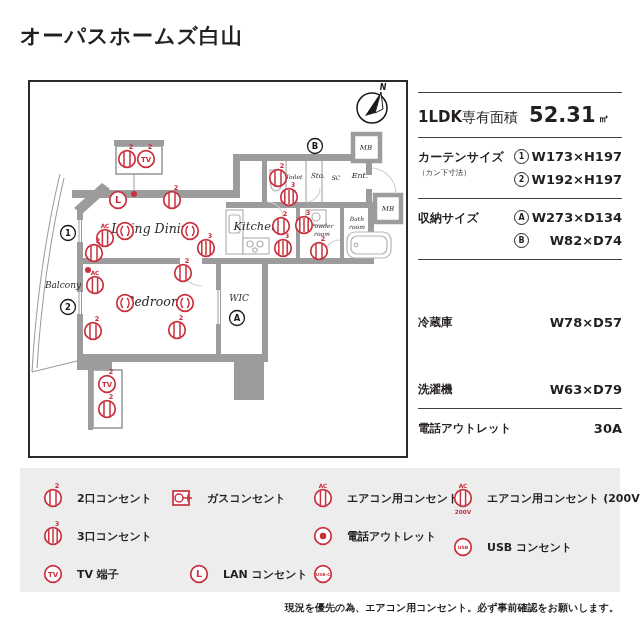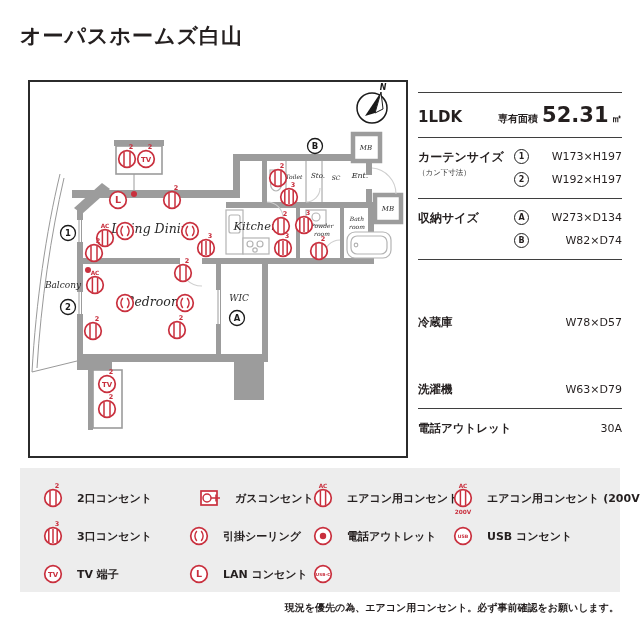--- a/index.html
+++ b/index.html
@@ -16,35 +16,35 @@
   .thin{stroke:#999;stroke-width:1;fill:none;}
   .vthin{stroke:#9c9c9c;stroke-width:1;}
   .fix{fill:#ffffff;stroke:#b4b4b4;stroke-width:1.2;}
   .arc{fill:none;stroke:#cfcfcf;stroke-width:1.1;}
   .co{fill:#fff;stroke:#9c9c9c;stroke-width:1.6;}
 
   
   .panel{position:absolute;left:418px;top:92px;width:204px;}
   .unit-number{font-size:35px;font-weight:800;letter-spacing:1px;line-height:1;margin:0 0 9px 0;}
   hr.div{border:none;border-top:1.5px solid #3f3f3f;margin:0;}
-  .r1{display:flex;justify-content:space-between;align-items:baseline;padding:10px 0;}
+  .r1{display:flex;align-items:baseline;padding:10px 0;}
   .ldk{font-size:15px;font-weight:800;}
   .area{display:flex;align-items:baseline;}
-  .area-label{font-size:10px;font-weight:700;margin-right:4px;}
+  .area-label{font-size:14px;font-weight:400;margin-right:11px;}
   .area-value{font-size:21px;font-weight:800;}
   .area-unit{font-size:10.5px;font-weight:700;margin-left:3px;}
   .sec{display:flex;padding:11px 0;}
   .sec .lab{width:96px;flex:none;}
   .lab .l1{font-size:12px;font-weight:700;}
   .lab .l2{font-size:7.5px;color:#333;margin-top:2px;}
   .items{flex:1;display:flex;flex-direction:column;gap:8px;}
   .item-row{display:flex;justify-content:space-between;align-items:center;}
   .mark{width:13px;height:13px;border:1px solid #222;border-radius:50%;font-size:8px;font-weight:700;
         display:flex;align-items:center;justify-content:center;flex:none;}
-  .val{font-size:11px;font-weight:400;}
+  .val{font-size:13px;font-weight:700;}
   .app-row{display:flex;justify-content:space-between;align-items:center;padding:4px 0;margin-top:44px;}
   .app-sec{padding:7px 0;}
   .app-label{font-size:11.5px;font-weight:700;}
   .brk{display:flex;justify-content:space-between;align-items:center;padding:12px 0;}
 
   
   .legend{position:absolute;left:20px;top:468px;width:600px;height:124px;background:#ededed;}
   .lg-item{position:absolute;display:flex;align-items:center;gap:7px;}
   .lg-label{font-size:11px;font-weight:600;white-space:nowrap;}
   .note{position:absolute;right:21px;top:601px;font-size:10px;font-weight:bold;}
@@ -402,41 +402,31 @@
     </div>
     <div class="lg-item" style="left: 16px; top: 88px;">
       <svg width="34" height="36" viewBox="-17 -18 34 36">
         <g transform="translate(0,0)">
           <circle r="8.3" fill="#fff" stroke="#c9303e" stroke-width="1.7"></circle>
           <text y="2.8" font-size="7" font-weight="700" fill="#c9303e" text-anchor="middle" font-family="&quot;DejaVu Sans&quot;,sans-serif">TV</text>
         </g>
       </svg>
       <span class="lg-label">TV 端子</span>
     </div>
-    <div class="lg-item" style="left: 174px; top: 12px;">
+    <div class="lg-item" style="left: 146px; top: 12px;">
       <svg width="34" height="36" viewBox="-17 -18 34 36">
         <g transform="translate(0,0)">
           <rect x="-10" y="-7" width="16" height="14" fill="#fff" stroke="#c9303e" stroke-width="1.7"></rect>
           <circle cx="-4" cy="0" r="4" fill="none" stroke="#c9303e" stroke-width="1.5"></circle>
           <line x1="0" y1="0" x2="9" y2="0" stroke="#c9303e" stroke-width="1.5"></line>
           <line x1="5" y1="-3.5" x2="5" y2="3.5" stroke="#c9303e" stroke-width="1.5"></line>
         </g>
       </svg>
       <span class="lg-label">ガスコンセント</span>
     </div>
-    <div class="lg-item" style="left: 162px; top: 50px;">
-      <svg width="34" height="36" viewBox="-17 -18 34 36">
-        <g transform="translate(0,0)">
-          <circle r="8.3" fill="#fff" stroke="#c9303e" stroke-width="1.7"></circle>
-          <path d="M-2.2,-5 Q-6,0 -2.2,5" fill="none" stroke="#c9303e" stroke-width="1.4"></path>
-          <path d="M2.2,-5 Q6,0 2.2,5" fill="none" stroke="#c9303e" stroke-width="1.4"></path>
-        </g>
-      </svg>
-      <span class="lg-label">引掛シーリング</span>
-    </div>
     <div class="lg-item" style="left: 162px; top: 88px;">
       <svg width="34" height="36" viewBox="-17 -18 34 36">
         <g transform="translate(0,0)">
           <circle r="8.3" fill="#fff" stroke="#c9303e" stroke-width="1.7"></circle>
           <text y="3.4" font-size="9.5" font-weight="700" fill="#c9303e" text-anchor="middle" font-family="&quot;DejaVu Sans&quot;,sans-serif">L</text>
         </g>
       </svg>
       <span class="lg-label">LAN コンセント</span>
     </div>
     <div class="lg-item" style="left: 286px; top: 50px;">
@@ -472,21 +462,21 @@
         <g transform="translate(0,0)">
           <circle r="8.3" fill="#fff" stroke="#c9303e" stroke-width="1.7"></circle>
           <line x1="-2.6" y1="-7" x2="-2.6" y2="7" stroke="#c9303e" stroke-width="1.5"></line>
           <line x1="2.6" y1="-7" x2="2.6" y2="7" stroke="#c9303e" stroke-width="1.5"></line>
           <text y="-10.5" font-size="5.8" font-weight="700" fill="#c9303e" text-anchor="middle" font-family="&quot;DejaVu Sans&quot;,sans-serif">AC</text>
           <text y="15.5" font-size="5.8" font-weight="700" fill="#c9303e" text-anchor="middle" font-family="&quot;DejaVu Sans&quot;,sans-serif">200V</text>
         </g>
       </svg>
       <span class="lg-label">エアコン用コンセント (200V)</span>
     </div>
-    <div class="lg-item" style="left: 426px; top: 50px;">
+    <div class="lg-item" style="left: 426px; top: 61px;">
       <svg width="34" height="36" viewBox="-17 -18 34 36">
         <g transform="translate(0,0)">
           <circle r="8.3" fill="#fff" stroke="#c9303e" stroke-width="1.7"></circle>
           <text y="2" font-size="4.6" font-weight="700" fill="#c9303e" text-anchor="middle" font-family="&quot;DejaVu Sans&quot;,sans-serif">USB</text>
         </g>
       </svg>
       <span class="lg-label">USB コンセント</span>
     </div>
   </div>
 

